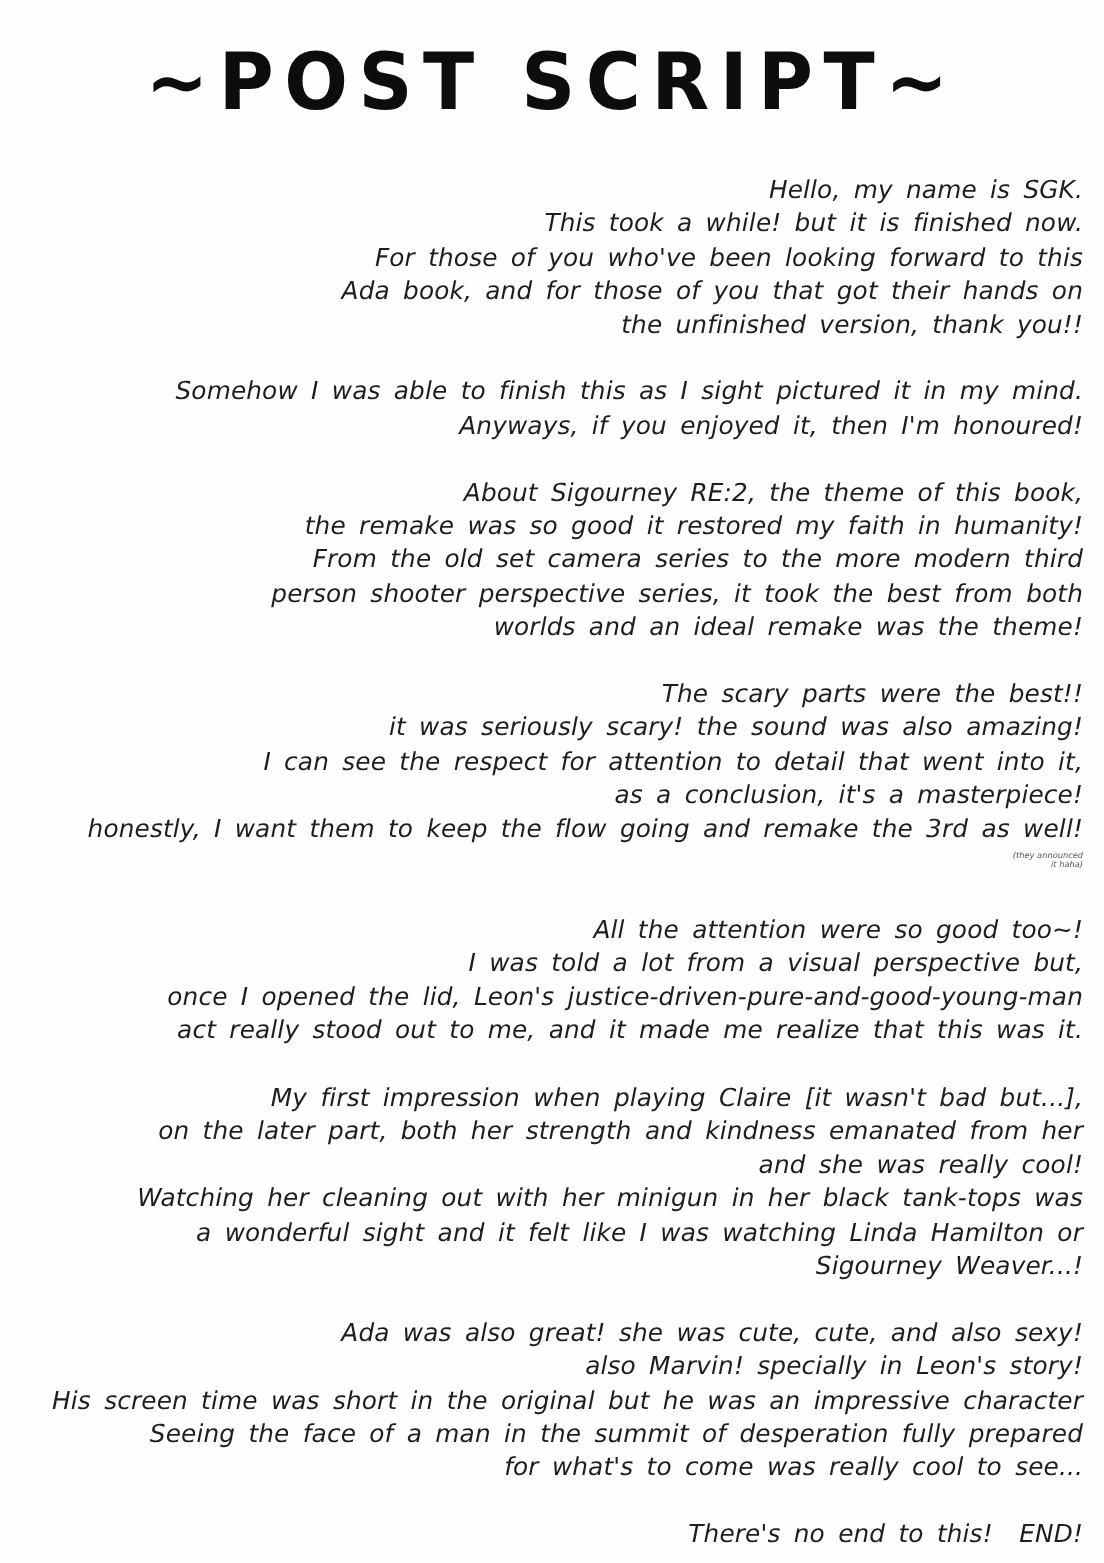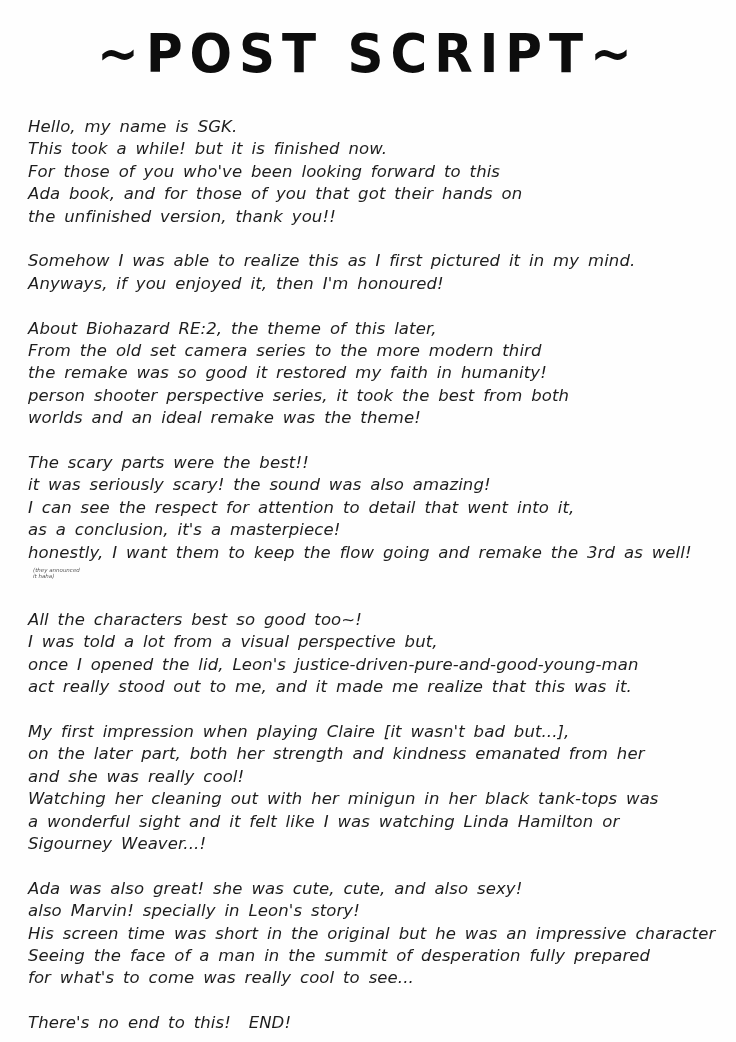--- a/index.html
+++ b/index.html
@@ -42,20 +42,21 @@
     line-height: 22.4px;
     letter-spacing: 0.1px;
     word-spacing: 3.5px;
     color: #1e1e1e;
   }
   .paragraph {
     margin: 0 0 22.4px 0;
   }
   .line {
     white-space: pre-wrap;
+    text-align: right;
   }
   .margin-note {
     display: inline-block;
     vertical-align: baseline;
     margin-left: 5px;
     font-size: 5.5px;
     line-height: 6px;
     letter-spacing: 0;
     word-spacing: 0;
     color: #555;
@@ -69,39 +70,39 @@
   <h1 class="title">~POST SCRIPT~</h1>
   <div class="body-text">
       <div class="paragraph">
         <div class="line">Hello, my name is SGK.</div>
         <div class="line">This took a while! but it is finished now.</div>
         <div class="line">For those of you who've been looking forward to this</div>
         <div class="line">Ada book, and for those of you that got their hands on</div>
         <div class="line">the unfinished version, thank you!!</div>
       </div>
       <div class="paragraph">
-        <div class="line">Somehow I was able to realize this as I first pictured it in my mind.</div>
+        <div class="line">Somehow I was able to finish this as I sight pictured it in my mind.</div>
         <div class="line">Anyways, if you enjoyed it, then I'm honoured!</div>
       </div>
       <div class="paragraph">
-        <div class="line">About Biohazard RE:2, the theme of this later,</div>
+        <div class="line">About Sigourney RE:2, the theme of this book,</div>
+        <div class="line">the remake was so good it restored my faith in humanity!</div>
         <div class="line">From the old set camera series to the more modern third</div>
-        <div class="line">the remake was so good it restored my faith in humanity!</div>
         <div class="line">person shooter perspective series, it took the best from both</div>
         <div class="line">worlds and an ideal remake was the theme!</div>
       </div>
       <div class="paragraph">
         <div class="line">The scary parts were the best!!</div>
         <div class="line">it was seriously scary! the sound was also amazing!</div>
         <div class="line">I can see the respect for attention to detail that went into it,</div>
         <div class="line">as a conclusion, it's a masterpiece!</div>
         <div class="line">honestly, I want them to keep the flow going and remake the 3rd as well!<span class="margin-note"><div>(they announced</div><div>it haha)</div></span></div>
       </div>
       <div class="paragraph">
-        <div class="line">All the characters best so good too~!</div>
+        <div class="line">All the attention were so good too~!</div>
         <div class="line">I was told a lot from a visual perspective but,</div>
         <div class="line">once I opened the lid, Leon's justice-driven-pure-and-good-young-man</div>
         <div class="line">act really stood out to me, and it made me realize that this was it.</div>
       </div>
       <div class="paragraph">
         <div class="line">My first impression when playing Claire [it wasn't bad but...],</div>
         <div class="line">on the later part, both her strength and kindness emanated from her</div>
         <div class="line">and she was really cool!</div>
         <div class="line">Watching her cleaning out with her minigun in her black tank-tops was</div>
         <div class="line">a wonderful sight and it felt like I was watching Linda Hamilton or</div>

